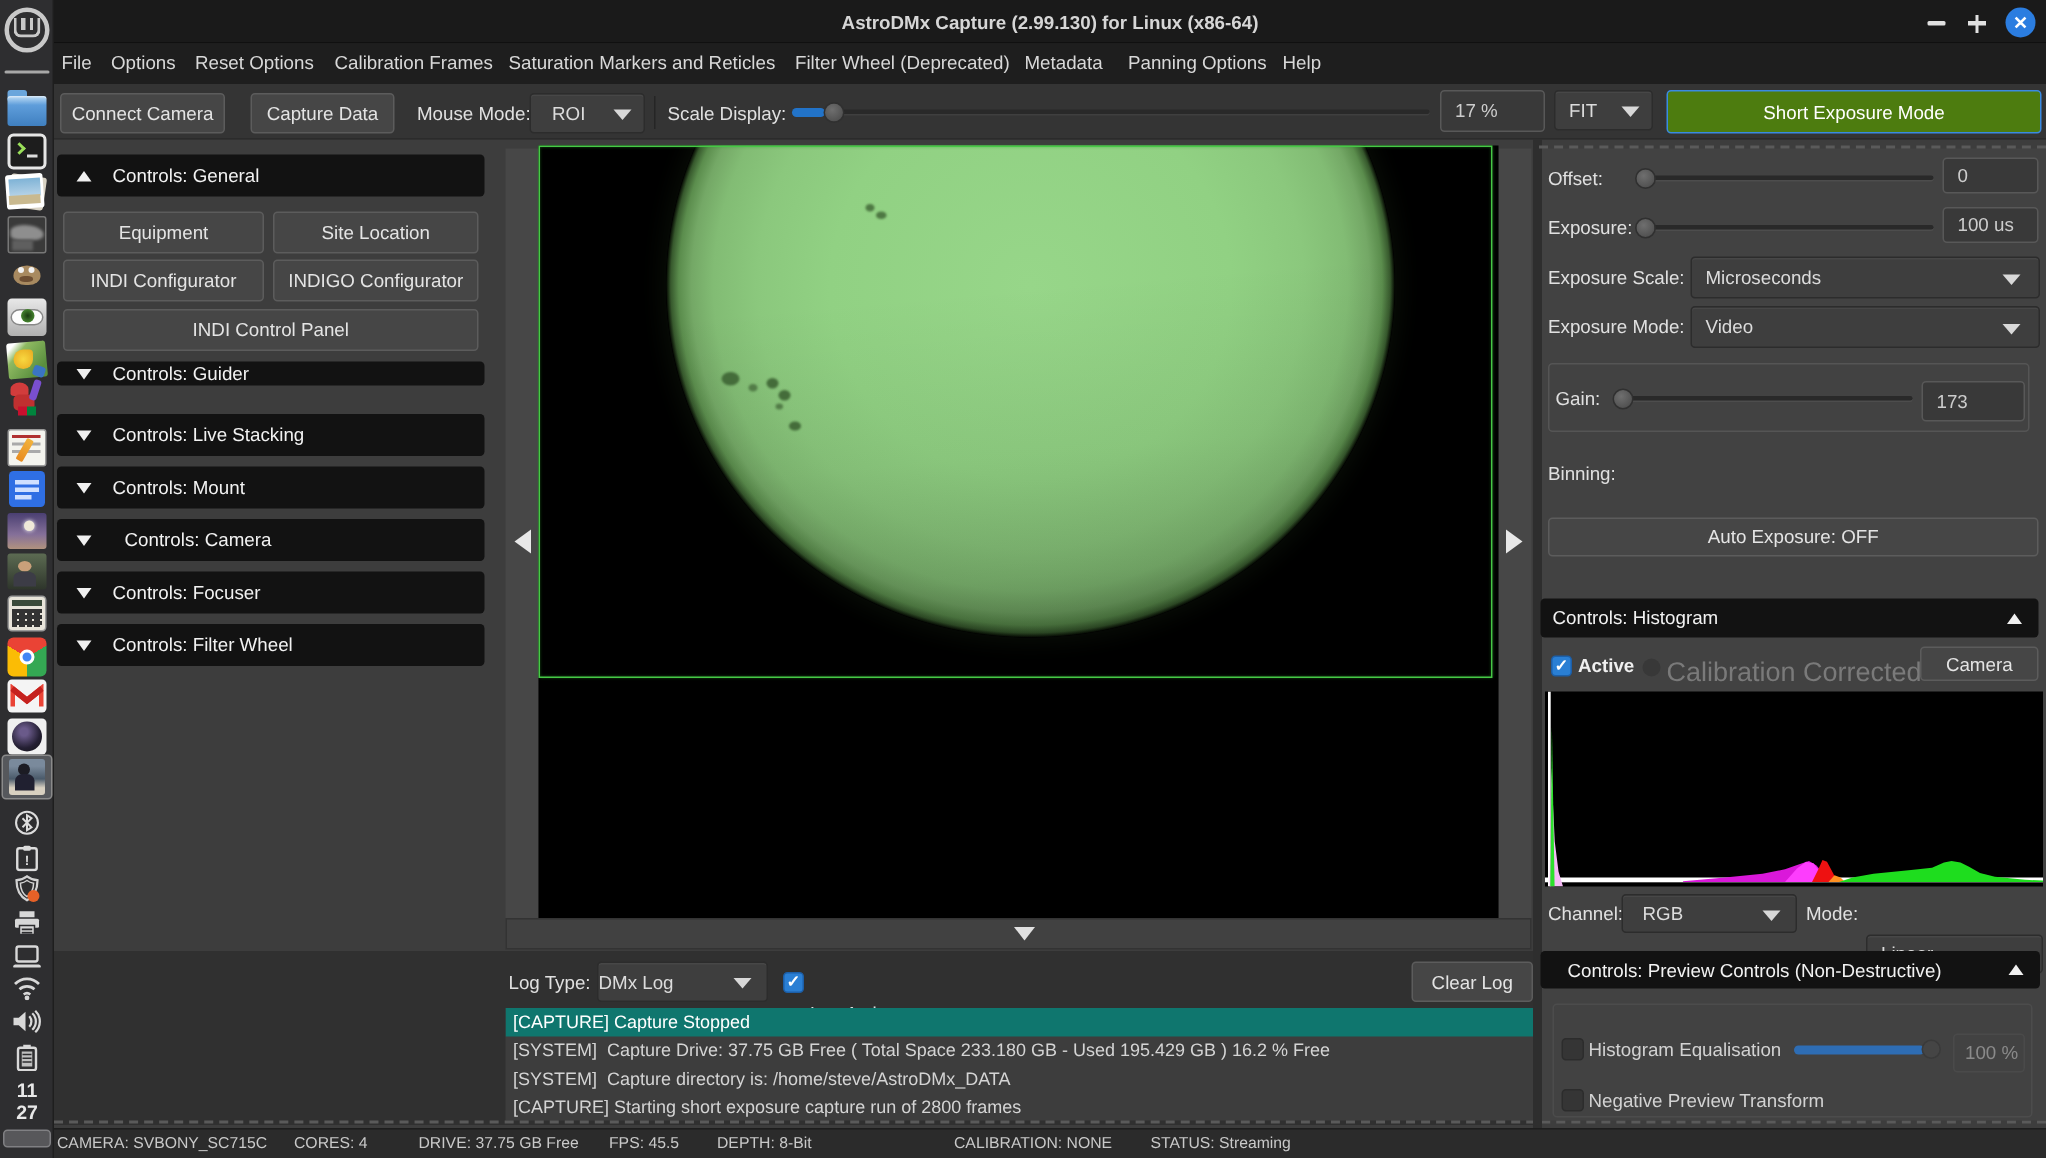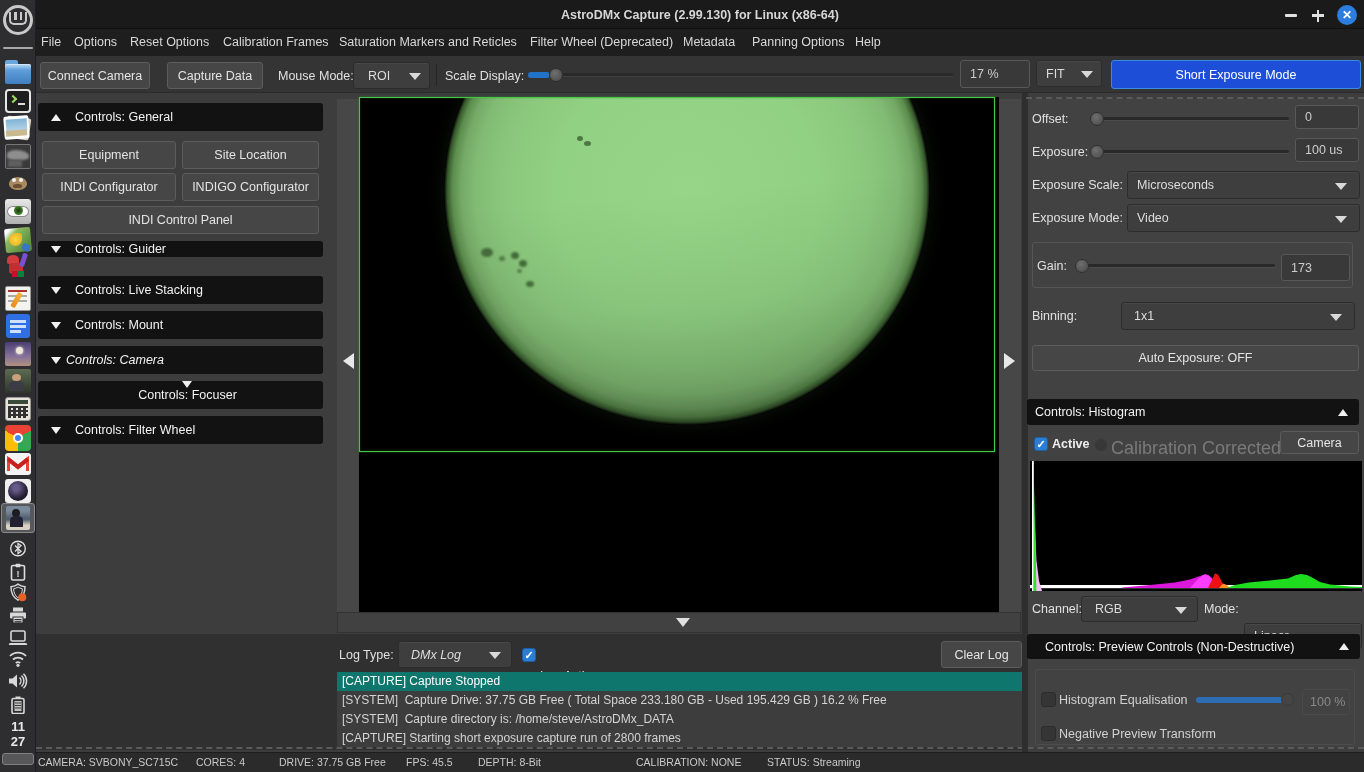--- a/index.html
+++ b/index.html
@@ -203,21 +203,21 @@
   <div class="track" style="left:528px;top:73px;width:425px;"></div>
   <div class="abs" style="left:528px;top:71.5px;width:22px;height:6px;background:#2273c8;border-radius:3px;"></div>
   <div class="ball" style="left:549px;top:68px;"></div>
   <div class="val" style="left:960px;top:60px;width:70px;height:28px;">
       <span style="margin-left:9px;">17 %</span>
     </div>
   <div class="dd" style="left:1036px;top:60px;width:66px;height:27px;">
       <span style="margin-left:9px;">FIT</span>
       <span class="arr" style="right:8px;top:10px;"></span>
     </div>
-  <div class="abs" style="left:1111px;top:60px;width:250px;height:29px;background:#1d4ed8;border:1px solid #3a8ae2;border-radius:3px;color:#fff;font-size:12.5px;display:flex;align-items:center;justify-content:center;">Short Exposure Mode</div>
+  <div class="abs" style="left:1111px;top:60px;width:250px;height:29px;background:#4d7c0f;border:1px solid #3a8ae2;border-radius:3px;color:#fff;font-size:12.5px;display:flex;align-items:center;justify-content:center;">Short Exposure Mode</div>
 
   <div class="hdr" style="left:38px;top:103px;width:285px;height:28px;">
       <span class="tri-up" style="margin-left:13px;"></span>
       <span style="margin-left:14px;">Controls: General</span>
     </div>
   <div class="btn" style="left:42px;top:141px;width:134px;height:28px;">Equipment</div>
   <div class="btn" style="left:182px;top:141px;width:137px;height:28px;">Site Location</div>
   <div class="btn" style="left:42px;top:173px;width:134px;height:28px;">INDI Configurator</div>
   <div class="btn" style="left:182px;top:173px;width:137px;height:28px;">INDIGO Configurator</div>
   <div class="btn" style="left:42px;top:206px;width:277px;height:28px;">INDI Control Panel</div>
@@ -228,23 +228,23 @@
   <div class="hdr" style="left:38px;top:276px;width:285px;height:28px;">
       <span class="tri-down" style="margin-left:13px;"></span>
       <span style="margin-left:14px;">Controls: Live Stacking</span>
     </div>
   <div class="hdr" style="left:38px;top:311px;width:285px;height:28px;">
       <span class="tri-down" style="margin-left:13px;"></span>
       <span style="margin-left:14px;">Controls: Mount</span>
     </div>
   <div class="hdr" style="left:38px;top:346px;width:285px;height:28px;">
       <span class="tri-down" style="margin-left:13px;"></span>
-      <span style="margin-left:5px;font-style:italic;">Controls: Camera</span>
-    </div>
-  <div class="hdr" style="left:38px;top:381px;width:285px;height:28px;flex-direction:column;">
+      <span style="margin-left:22px;">Controls: Camera</span>
+    </div>
+  <div class="hdr" style="left:38px;top:381px;width:285px;height:28px;">
       <span class="tri-down" style="margin-left:13px;"></span>
       <span style="margin-left:14px;">Controls: Focuser</span>
     </div>
   <div class="hdr" style="left:38px;top:416px;width:285px;height:28px;">
       <span class="tri-down" style="margin-left:13px;"></span>
       <span style="margin-left:14px;">Controls: Filter Wheel</span>
     </div>
 
   <div class="abs" style="left:337px;top:99px;width:22px;height:513px;background:#474747;"></div>
   <div class="abs" style="left:999px;top:99px;width:22px;height:513px;background:#474747;"></div>
@@ -268,21 +268,21 @@
   </div>
 
   <div class="abs" style="left:359px;top:97px;width:636px;height:355px;border:1px solid #46c846;box-shadow:0 0 2px rgba(40,160,40,0.6), inset 0 0 2px rgba(40,160,40,0.5);"></div>
 
   <div class="abs" style="left:337px;top:612px;width:684px;height:21px;background:#414141;border:1px solid #333;"></div>
   <div class="abs" style="left:676px;top:618px;width:0;height:0;border-left:7px solid transparent;border-right:7px solid transparent;border-top:9px solid #e0e0e0;"></div>
 
   <div class="abs" style="left:36px;top:634px;width:986px;height:116px;background:#303030;"></div>
   <div class="lbl" style="left:339px;top:648px;">Log Type:</div>
   <div class="dd" style="left:398px;top:641px;width:114px;height:27px;">
-      <span style="margin-left:12px;font-style:italic;">DMx Log</span>
+      <span style="">DMx Log</span>
       <span class="arr" style="right:10px;top:10px;"></span>
     </div>
   <div class="cb" style="left:522px;top:648px;">✓</div>
   <div class="lbl" style="left:540px;top:669px;">Log Active</div>
   <div class="btn" style="left:941px;top:641px;width:81px;height:27px;">Clear Log</div>
   <div class="abs" style="left:337px;top:672px;width:685px;height:75px;background:#3d3d3d;color:#d4d4d4;font-size:12px;overflow:hidden;">
     <div style="height:19px;background:#0f766e;color:#fff;line-height:19px;padding-left:5px;">[CAPTURE] Capture Stopped</div>
     <div style="height:19px;line-height:19px;padding-left:5px;">[SYSTEM]&nbsp; Capture Drive: 37.75 GB Free ( Total Space 233.180 GB - Used 195.429 GB ) 16.2 % Free</div>
     <div style="height:19px;line-height:19px;padding-left:5px;">[SYSTEM]&nbsp; Capture directory is: /home/steve/AstroDMx_DATA</div>
     <div style="height:19px;line-height:19px;padding-left:5px;">[CAPTURE] Starting short exposure capture run of 2800 frames</div>
@@ -321,24 +321,20 @@
 
   <div class="abs" style="left:1032px;top:242px;width:321px;height:46px;border:1px solid #555;border-radius:3px;"></div>
   <div class="lbl" style="left:1037px;top:259px;">Gain:</div>
   <div class="track" style="left:1076px;top:264px;width:199px;"></div>
   <div class="ball" style="left:1075px;top:259px;"></div>
   <div class="val" style="left:1281px;top:254px;width:69px;height:27px;">
       <span style="margin-left:9px;">173</span>
     </div>
 
   <div class="lbl" style="left:1032px;top:309px;">Binning:</div>
-  <div class="dd" style="left:1121px;top:302px;width:234px;height:28px;">
-      <span style="margin-left:12px;">1x1</span>
-      <span class="arr" style="right:12px;top:11px;"></span>
-    </div>
 
   <div class="btn" style="left:1032px;top:345px;width:327px;height:26px;">Auto Exposure: OFF</div>
 
   <div class="hdr" style="left:1027px;top:399px;width:332px;height:26px;">
       <span style="margin-left:8px;">Controls: Histogram</span>
       <span class="tri-up" style="position:absolute;right:11px;"></span>
     </div>
 
   <div class="cb" style="left:1034px;top:437px;">✓</div>
   <div class="abs" style="left:1052px;top:437px;color:#efefef;font-size:12.5px;font-weight:bold;">Active</div>

